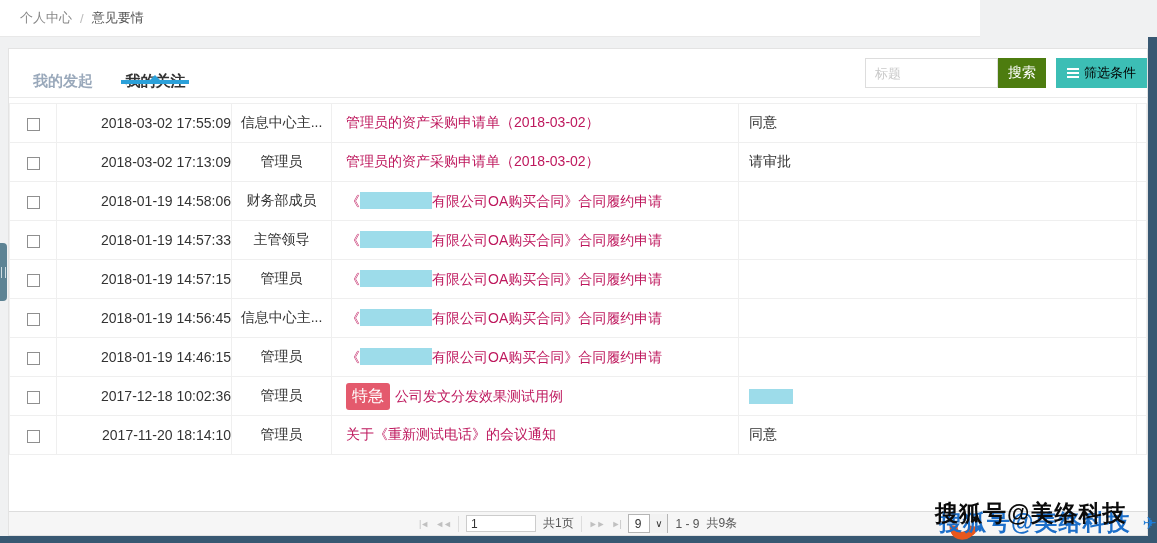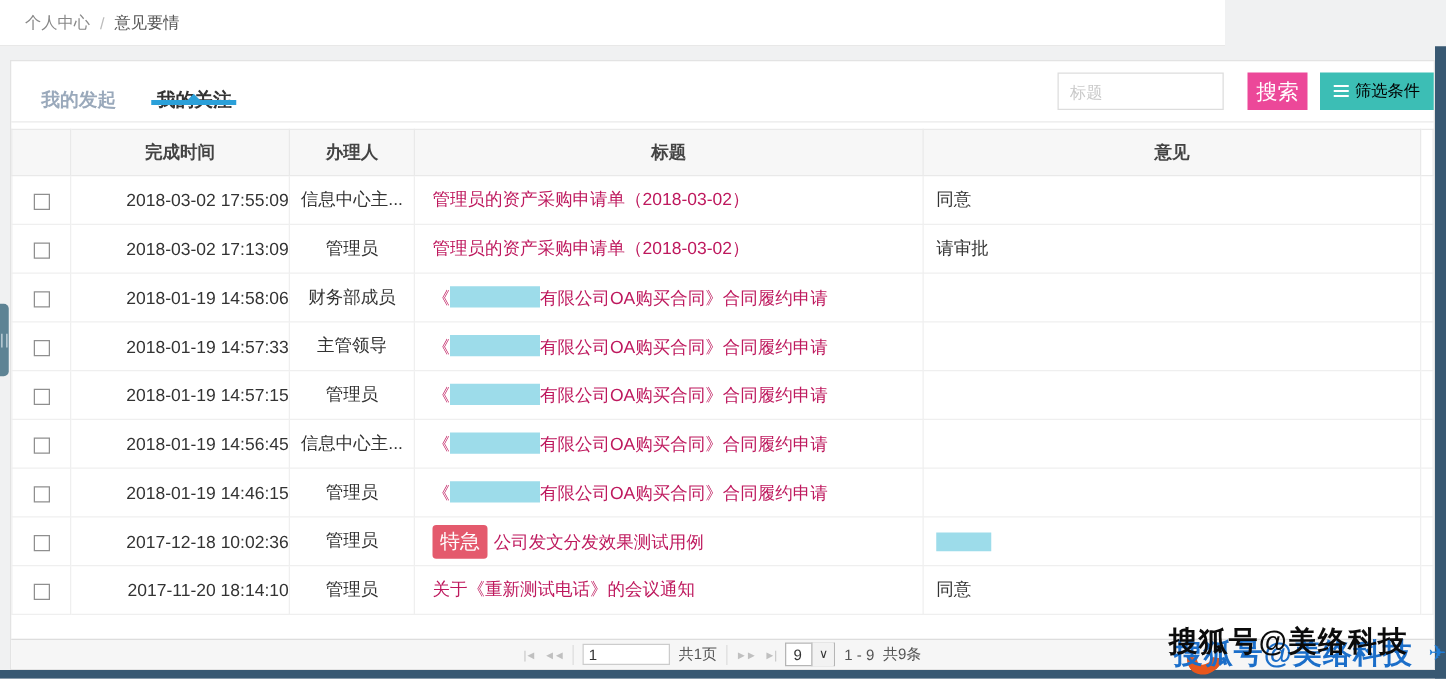--- a/index.html
+++ b/index.html
@@ -24,22 +24,22 @@
   .tab.inactive { color:#9aa9bb; }
   .tab.active { color:#333; }
   .tab.active .underline { position:absolute; left:0; right:0; bottom:0; height:4px; background:#2ba0d9; }
   .tab.active .underline::before { content:""; position:absolute; left:50%; top:-5px; margin-left:-5px;
          border-left:5px solid transparent; border-right:5px solid transparent; border-bottom:5px solid #2ba0d9; }
 
   .searchgroup { position:absolute; right:0px; top:9px; display:flex; align-items:center; }
   .search-input { width:133px; height:30px; border:1px solid #ddd; font-size:13px; padding:0 9px;
                   color:#333; outline:none; }
   .search-input::placeholder { color:#c9c9c9; }
-  .btn-search { width:48px; height:30px; background:#ec4899; color:#fff; border:none; font-size:17px;
-                cursor:pointer;margin-left:19px; }
+  .btn-search { width:48px; height:30px; background:#4d7c0f; color:#fff; border:none; font-size:14px;
+                cursor:pointer; }
   .btn-filter { height:30px; margin-left:10px; background:#3cbeb5; color:#000000; border:none;
                 font-size:13px; padding:0 11px; cursor:pointer; display:flex; align-items:center; gap:5px; }
   .filter-ico { display:inline-block; width:12px; height:10px;
                 background:repeating-linear-gradient(#fff 0 2px, transparent 2px 4px); }
 
   
   table { border-collapse:collapse; width:100%; margin-top:5px; table-layout:fixed; }
   th { background:#f7f7f7; height:37px; font-size:14px; color:#444; font-weight:bold;
        border:1px solid #e9e9e9; }
   td { height:39px; border:1px solid #efefef; font-size:14px; color:#333; background:#fff; }
@@ -117,28 +117,20 @@
   <table>
     <colgroup>
         <col style="width:47px">
         <col style="width:175px">
         <col style="width:100px">
         <col style="width:407px">
         <col>
         <col style="width:10px">
       </colgroup>
     <tbody>
-        <tr>
-      <th></th>
-      <th>完成时间</th>
-      <th>办理人</th>
-      <th>标题</th>
-      <th>意见</th>
-      <th class="spacer-col"></th>
-    </tr>
 
     <tr class="row">
       <td class="c-check"><span class="cb"></span></td>
       <td class="c-time">2018-03-02 17:55:09</td>
       <td class="c-handler">信息中心主...</td>
       <td class="c-title"><a class="link">管理员的资产采购申请单（2018-03-02）</a></td>
       <td class="c-opinion">同意</td>
       <td></td>
     </tr>
 

